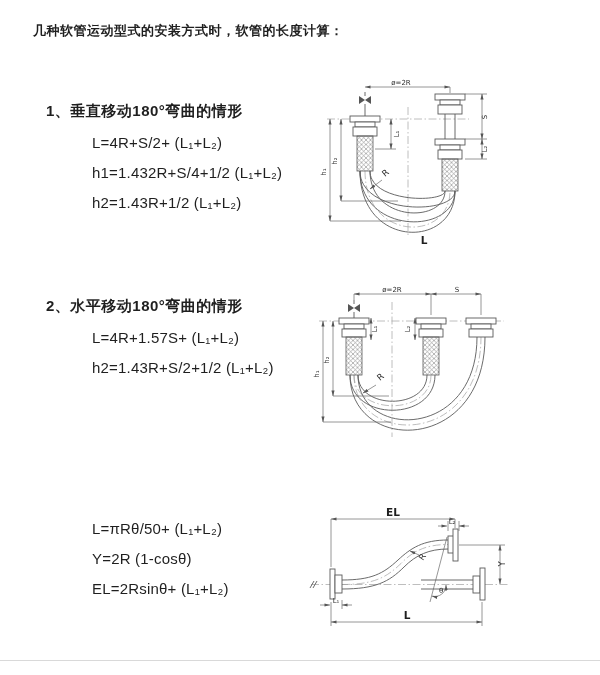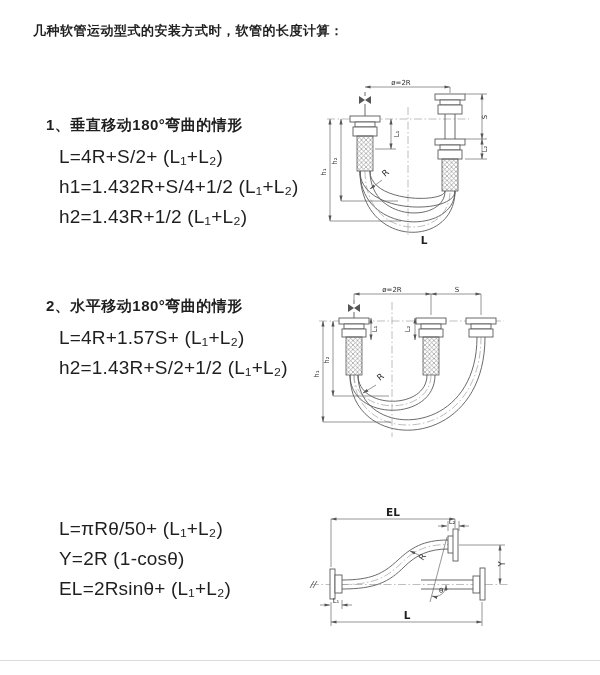--- a/index.html
+++ b/index.html
@@ -5,39 +5,39 @@
   html,body{margin:0;padding:0;}
   body{
     width:600px;height:675px;position:relative;background:#ffffff;
     font-family:"Liberation Sans","DejaVu Sans",sans-serif;color:#1f1f1f;overflow:hidden;
   }
   .title{
     position:absolute;left:33px;top:22px;font-size:13px;font-weight:700;letter-spacing:.5px;
   }
   .sec{position:absolute;left:46px;width:270px;}
   .sec .heading{font-size:15px;font-weight:700;letter-spacing:.5px;margin-bottom:7px;}
-  .sec .formula{margin-left:13px;height:30px;line-height:30px;font-size:19px;letter-spacing:.2px;white-space:nowrap;}
+  .sec .formula{margin-left:46px;height:30px;line-height:30px;font-size:15px;letter-spacing:.2px;white-space:nowrap;}
   .dg{position:absolute;}
   
   .ln{stroke:#5a5a5a;stroke-width:.9;fill:none;}
   .fit{stroke:#5a5a5a;stroke-width:.9;fill:#ffffff;}
   .dim{stroke:#5f5f5f;stroke-width:.65;fill:none;}
   .cl{stroke:#9b9b9b;stroke-width:.65;fill:none;stroke-dasharray:8 2.5 1.5 2.5;}
   .braid{stroke:#5a5a5a;stroke-width:.8;}
   .t{font:7px "DejaVu Sans",sans-serif;fill:#2e2e2e;}
   .tm{font:8.5px "DejaVu Sans",sans-serif;fill:#2e2e2e;}
   .tl{font:600 10.5px "DejaVu Sans",sans-serif;fill:#1f1f1f;}
   .rule{position:absolute;left:0;top:660px;width:600px;height:1px;background:#d9d9d9;}
 </style>
 </head>
 <body>
 
 <div class="title">几种软管运动型式的安装方式时，软管的长度计算：</div>
 
-<div class="sec" style="top:116px">
+<div class="sec" style="top:102px">
   <div class="heading">1、垂直移动180°弯曲的情形</div>
   <div class="formula">L=4R+S/2+ (L₁+L₂)</div>
   <div class="formula">h1=1.432R+S/4+1/2 (L₁+L₂)</div>
   <div class="formula">h2=1.43R+1/2 (L₁+L₂)</div>
 </div>
 
 <div class="sec" style="top:297px">
   <div class="heading">2、水平移动180°弯曲的情形</div>
   <div class="formula">L=4R+1.57S+ (L₁+L₂)</div>
   <div class="formula">h2=1.43R+S/2+1/2 (L₁+L₂)</div>

